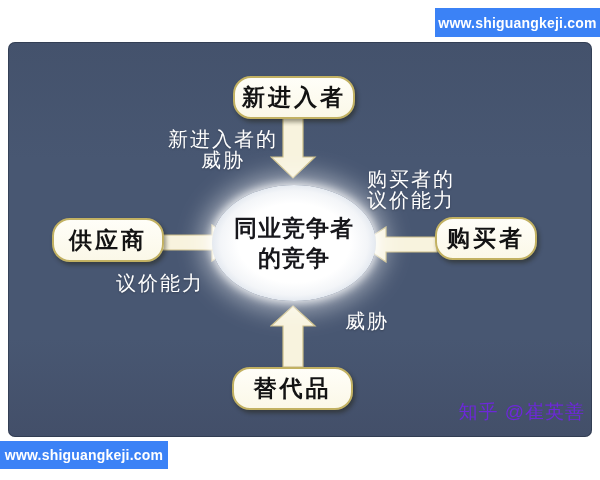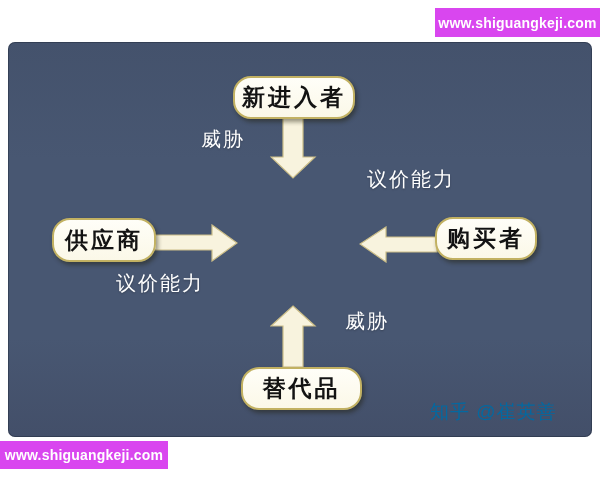--- a/index.html
+++ b/index.html
@@ -2,21 +2,21 @@
 <html><head>
 <meta charset="utf-8">
 <style>
   * { margin: 0; padding: 0; box-sizing: border-box; }
   html, body { width: 600px; height: 480px; background: #ffffff; overflow: hidden; }
   body { font-family: "Liberation Sans", "DejaVu Sans", sans-serif; }
   .page { position: relative; width: 600px; height: 480px; background: #ffffff; }
 
   .banner {
     position: absolute;
-    background: #d946ef;
+    background: #3b82f6;
     color: #ffffff;
     font-size: 14px;
     font-weight: bold;
     letter-spacing: 0.2px;
     display: flex;
     align-items: center;
     justify-content: center;
   }
   .banner-top  { left: 435px; top: 8px;   width: 165px; height: 29px; }
   .banner-bottom { left: 0px; top: 441px; width: 168px; height: 28px; }
@@ -39,23 +39,23 @@
     display: flex;
     align-items: center;
     justify-content: center;
     font-size: 23px;
     font-weight: bold;
     color: #131313;
     letter-spacing: 3px;
     z-index: 4;
   }
   .node-top    { left: 233px; top: 76px;  width: 122px; height: 43px; }
-  .node-left   { left: 52px;  top: 218px; width: 104px;  height: 44px; }
+  .node-left   { left: 52px;  top: 218px; width: 112px;  height: 44px; }
   .node-right  { left: 435px; top: 217px; width: 102px; height: 43px; }
-  .node-bottom { left: 241px; top: 367px; width: 121px; height: 43px; }
+  .node-bottom { left: 232px; top: 367px; width: 121px; height: 43px; }
 
   .arrow { position: absolute; z-index: 1; }
 
   .ellipse {
     position: absolute;
     left: 212px; top: 185px;
     width: 164px; height: 116px;
     border-radius: 50%;
     background: radial-gradient(closest-side, #ffffff 68%, #f3f5f8 90%, #e4e9f0 100%);
     box-shadow: 0 0 26px 10px rgba(255,255,255,0.55), 0 0 8px 2px rgba(255,255,255,0.8);
@@ -85,21 +85,22 @@
   }
   .label-top    { left: 163px; top: 129px; width: 120px; }
   .label-right  { left: 354px; top: 169px; width: 114px; }
   .label-left   { left: 101px; top: 273px; width: 118px; }
   .label-bottom { left: 316px; top: 311px; width: 102px; }
 
   .attribution {
     position: absolute;
     left: 430px; top: 399px;
     width: 155px;
-    color: #0369a1;
+    text-align: right;
+    color: #6d28d9;
     font-size: 19px;
     letter-spacing: 1px;
     z-index: 3;
   }
 </style>
 </head>
 <body>
 
 <div class="page">
 
@@ -116,30 +117,38 @@
   </svg>
 
   <svg class="arrow" style="left:150px; top:224px;" width="88" height="38" viewBox="0 0 88 38">
     <polygon points="0,11 62,11 62,1 87,19 62,37 62,26 0,26" fill="#f8f3de" stroke="#ccbe88" stroke-width="1.2"></polygon>
   </svg>
 
   <svg class="arrow" style="left:359px; top:226px;" width="79" height="37" viewBox="0 0 79 37">
     <polygon points="78,11 27,11 27,1 1,18 27,36 27,26 78,26" fill="#f8f3de" stroke="#ccbe88" stroke-width="1.2"></polygon>
   </svg>
 
+  <div class="ellipse">
+    <div class="ellipse-text">
+      <div>同业竞争者</div>
+      <div>的竞争</div>
+    </div>
+  </div>
 
   <div class="node node-top">新进入者</div>
   <div class="node node-left">供应商</div>
   <div class="node node-right">购买者</div>
   <div class="node node-bottom">替代品</div>
 
   <div class="force-label label-top">
+    <div>新进入者的</div>
     <div>威胁</div>
   </div>
   <div class="force-label label-right">
+    <div>购买者的</div>
     <div>议价能力</div>
   </div>
   <div class="force-label label-left">
     <div>议价能力</div>
   </div>
   <div class="force-label label-bottom">
     <div>威胁</div>
   </div>
 
   <div class="attribution">知乎 @崔英善</div>

